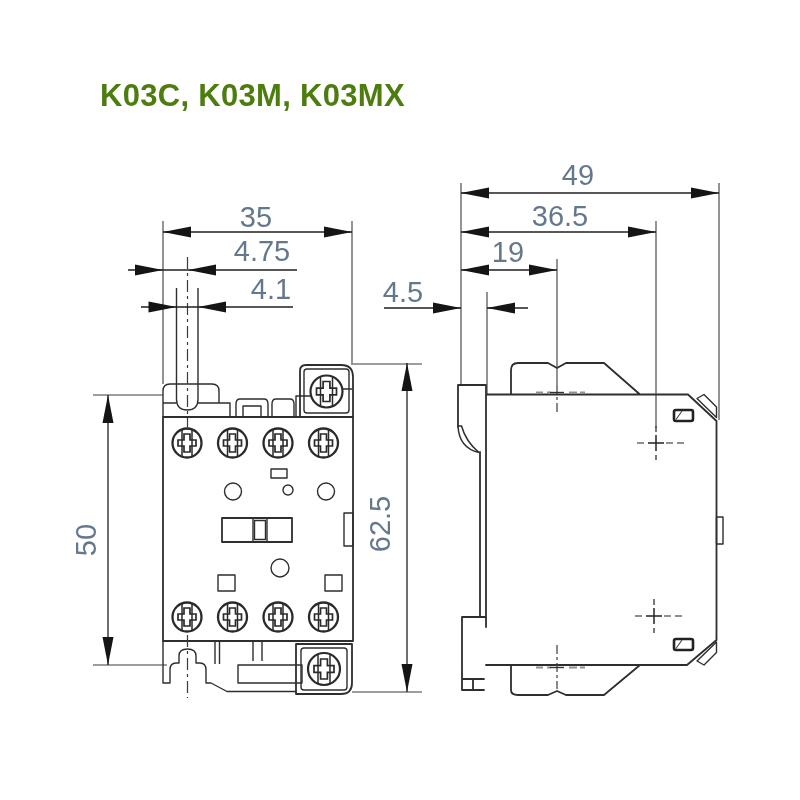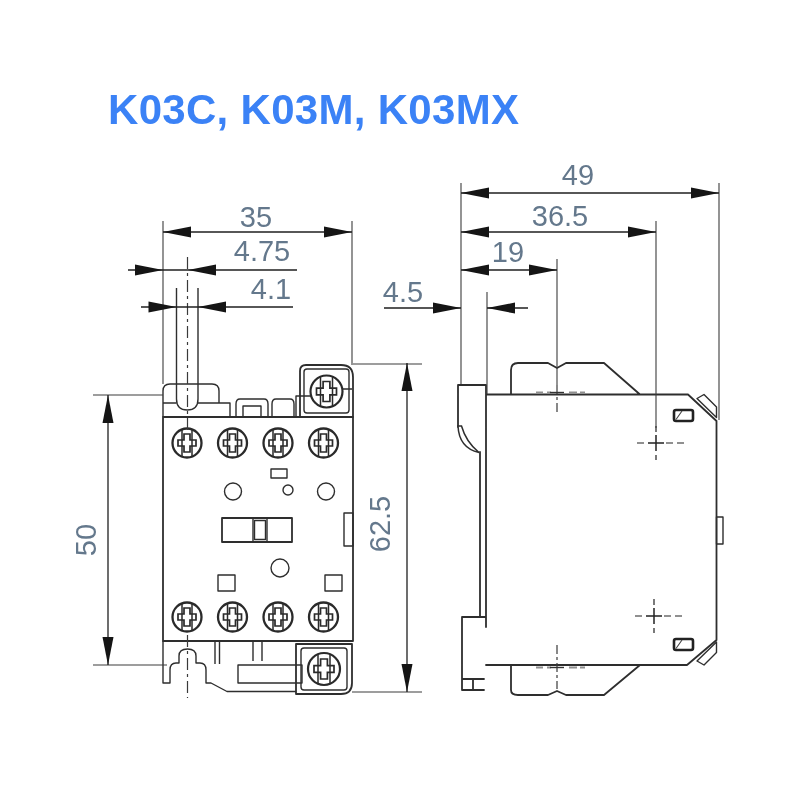--- a/index.html
+++ b/index.html
@@ -1,19 +1,19 @@
 <!DOCTYPE html>
 <html><head>
 <meta charset="utf-8">
 <style>
   html,body{margin:0;padding:0;background:#ffffff;}
   #page{position:relative;width:800px;height:800px;background:#ffffff;overflow:hidden;
         font-family:"Liberation Sans",sans-serif;}
-  #page-title{position:absolute;left:96px;top:74px;margin:12px;font-size:42px;font-weight:700;
-        letter-spacing:.3px;color:#3b82f6;font-family:"Liberation Sans",sans-serif;}
+  #page-title{position:absolute;left:96px;top:74px;margin:4px;font-size:31px;font-weight:700;
+        letter-spacing:.3px;color:#4d7c0f;font-family:"Liberation Sans",sans-serif;}
   svg{position:absolute;left:0;top:0;}
   .outline{fill:none;stroke:#2e2e2e;stroke-width:1.8;stroke-linejoin:round;stroke-linecap:round;}
   .detail{fill:none;stroke:#2e2e2e;stroke-width:1.4;stroke-linejoin:round;}
   .thick{fill:none;stroke:#222;stroke-width:2.6;}
   .dimline{fill:none;stroke:#1f1f1f;stroke-width:1.3;}
   .extline{fill:none;stroke:#3d3d3d;stroke-width:1.1;}
   .arrow{fill:#151515;stroke:none;}
   .cline{fill:none;stroke:#3a3a3a;stroke-width:1.2;stroke-dasharray:12 4 3 4;}
   .graydash{fill:none;stroke:#8f8f8f;stroke-width:2.2;}
   .xsolid{fill:none;stroke:#222;stroke-width:1.5;}

